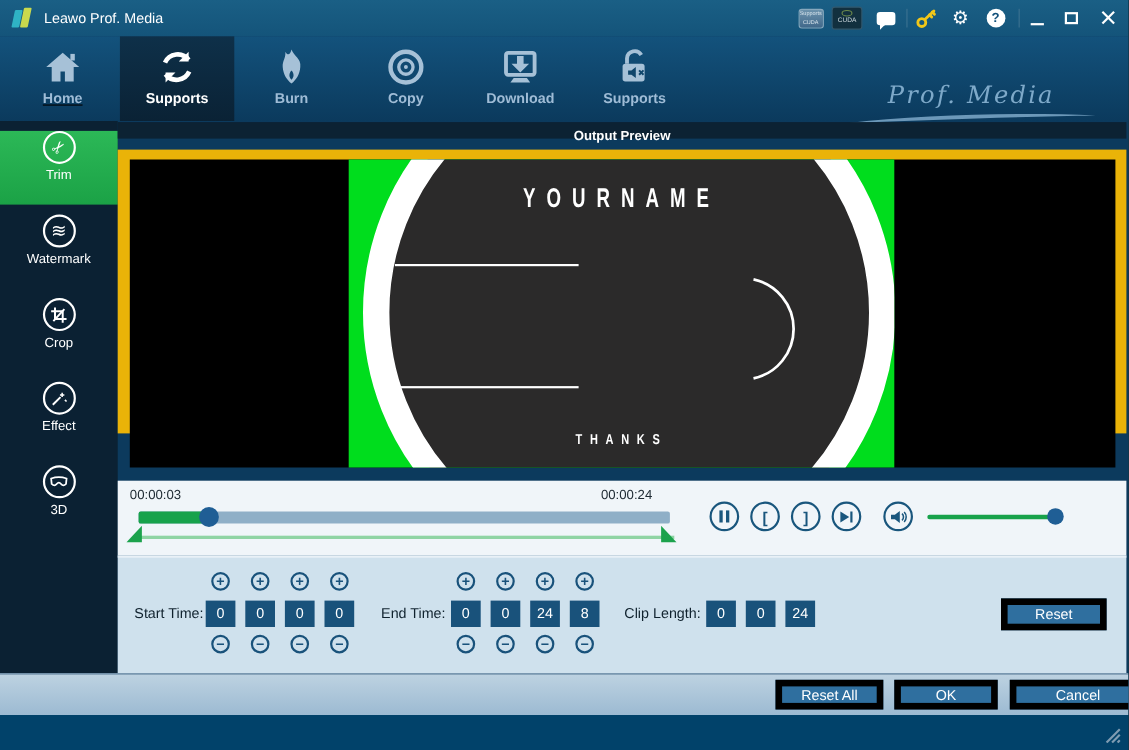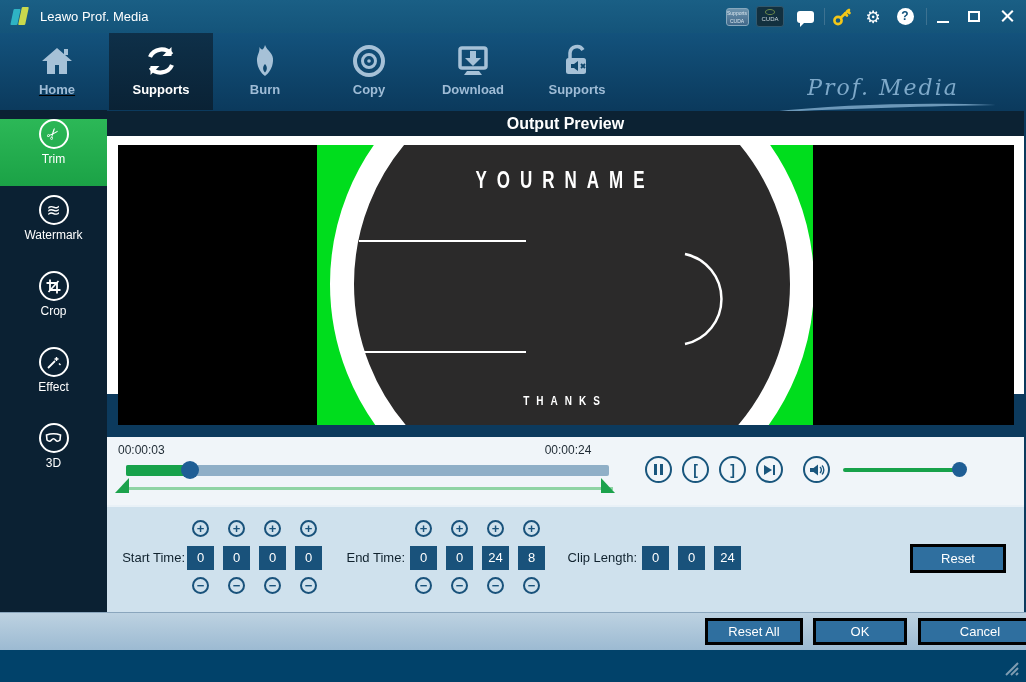--- a/index.html
+++ b/index.html
@@ -49,39 +49,39 @@
   .sidebar { position:absolute; left:0; top:110px; width:107px; height:502px; background:#0b2133; }
   .side-item { position:relative; width:107px; height:67px; text-align:center; cursor:pointer; }
   .side-item .scirc { margin:9px auto 3px; width:30px; height:30px; border:2px solid #fff; border-radius:50%;
                       display:flex; align-items:center; justify-content:center; color:#fff; }
   .side-item .slabel { font-size:12px; color:#fff; }
   .side-item.active { background:linear-gradient(#2cb857,#1ba246); }
   .glyph-scissors { font-family:"DejaVu Sans", sans-serif; font-size:15px; transform:rotate(-50deg); }
   .glyph-waves { font-family:"DejaVu Sans", sans-serif; font-size:17px; line-height:1; }
 
   
-  .op-header { position:absolute; left:107px; top:111px; width:917px; height:25px; background:#0c2233;
-               color:#fff; font-size:16px; font-weight:bold; text-align:center; line-height:25px; }
-  .preview-frame { position:absolute; left:107px; top:136px; width:917px; height:258px; background:#ffffff; }
+  .op-header { position:absolute; left:107px; top:111px; width:917px; height:15px; background:#0c2233;
+               color:#fff; font-size:12px; font-weight:bold; text-align:center; line-height:25px; }
+  .preview-frame { position:absolute; left:107px; top:136px; width:917px; height:258px; background:#eab308; }
   .video-black { position:absolute; left:11px; top:9px; width:896px; height:280px; background:#000; }
   .video-green { position:absolute; left:199px; top:0; width:496px; height:280px; background:#00dd1d; overflow:hidden; }
   .disc { position:absolute; left:13px; top:-103px; width:484px; height:484px; border-radius:50%;
           background:#2b2a2a; border:24px solid #fff; }
   .vtext { position:absolute; left:0; width:100%; text-align:center; color:#fff; font-weight:bold;
            font-family:"Liberation Sans", sans-serif; }
   .vname { top:26px; font-size:17px; letter-spacing:10px; transform:scaleY(1.45); }
   .vthanks { top:250px; font-size:10px; letter-spacing:7px; transform:scaleY(1.3); }
   .vline { position:absolute; left:42px; width:167px; height:2px; background:#fff; }
   .vline1 { top:95px; } .vline2 { top:206px; }
   .varc { position:absolute; left:360px; top:105px; }
 
   
   .timeline-row { position:absolute; left:107px; top:437px; width:917px; height:68px; background:#f0f5f9; }
   .time-label { position:absolute; top:6px; font-size:12px; color:#1e2a33; }
-  .t-cur { left:11px; } .t-end { left:420px; width:82px; text-align:center; }
+  .t-cur { left:11px; } .t-end { left:404px; width:82px; text-align:right; }
   .track { position:absolute; left:19px; top:28px; width:483px; height:11px; background:#8fafc7; border-radius:2px; cursor:pointer; }
   .track .fill { position:absolute; left:0; top:0; height:11px; width:62px; background:#17a24b; border-radius:2px; }
   .track .thumb { position:absolute; left:55px; top:-4px; width:18px; height:18px; background:#1f5e95; border-radius:50%; }
   .trim-line { position:absolute; left:14px; top:50px; width:492px; height:3px; background:#8fd4a4; }
   .trim-handle { position:absolute; top:41px; width:0; height:0; border-bottom:15px solid #1ba24c; cursor:ew-resize; }
   .th-left { left:8px; border-left:14px solid transparent; }
   .th-right { left:494px; border-right:14px solid transparent; }
 
   .ctl { position:absolute; top:19px; width:27px; height:27px; border:2.5px solid #19567d; border-radius:50%;
          display:flex; align-items:center; justify-content:center; color:#19567d; cursor:pointer; }
@@ -97,21 +97,21 @@
   .spin-row { position:absolute; left:107px; top:505px; width:917px; height:107px; background:#cfe1ed; border-top:2px solid #e9f1f7; }
   .sp-label { position:absolute; top:43px; font-size:13px; color:#10222e; text-align:right; }
   .lab-start { left:0; width:78px; } .lab-end { left:222px; width:76px; } .lab-clip { left:448px; width:82px; }
   .sp-col { position:absolute; width:27px; text-align:center; }
   .sp-btn { display:inline-block; width:17px; height:17px; border:2px solid #19527b; border-radius:50%;
             color:#19527b; font-size:13px; font-weight:bold; line-height:13px; cursor:pointer; background:transparent; }
   .sp-plus { position:absolute; left:5px; top:13px; }
   .sp-minus { position:absolute; left:5px; top:70px; }
   .sp-box { position:absolute; left:0; top:39px; width:27px; height:24px; background:#19527b; color:#fff;
             font-size:13px; text-align:center; line-height:24px; }
-  .steel-btn { position:absolute; background:#2f6f9f; border:3px solid #000000; color:#fff; font-size:13px;
+  .steel-btn { position:absolute; background:#2f6f9f; border:6px solid #000000; color:#fff; font-size:13px;
                font-family:"Liberation Sans", sans-serif; cursor:pointer; }
   .btn-reset { left:803px; top:37px; width:96px; height:29px; }
 
   
   .action-bar { position:absolute; left:0; top:612px; width:1026px; height:38px;
                 background:linear-gradient(#bdd2e1,#9cbad2); border-top:1px solid #8aa6bd; }
   .btn-resetall { left:705px; top:5px; width:98px; height:27px; }
   .btn-ok { left:813px; top:5px; width:94px; height:27px; }
   .btn-cancel { left:918px; top:5px; width:124px; height:27px; }
   .footer { position:absolute; left:0; top:650px; width:1026px; height:32px; background:#01426a; }

